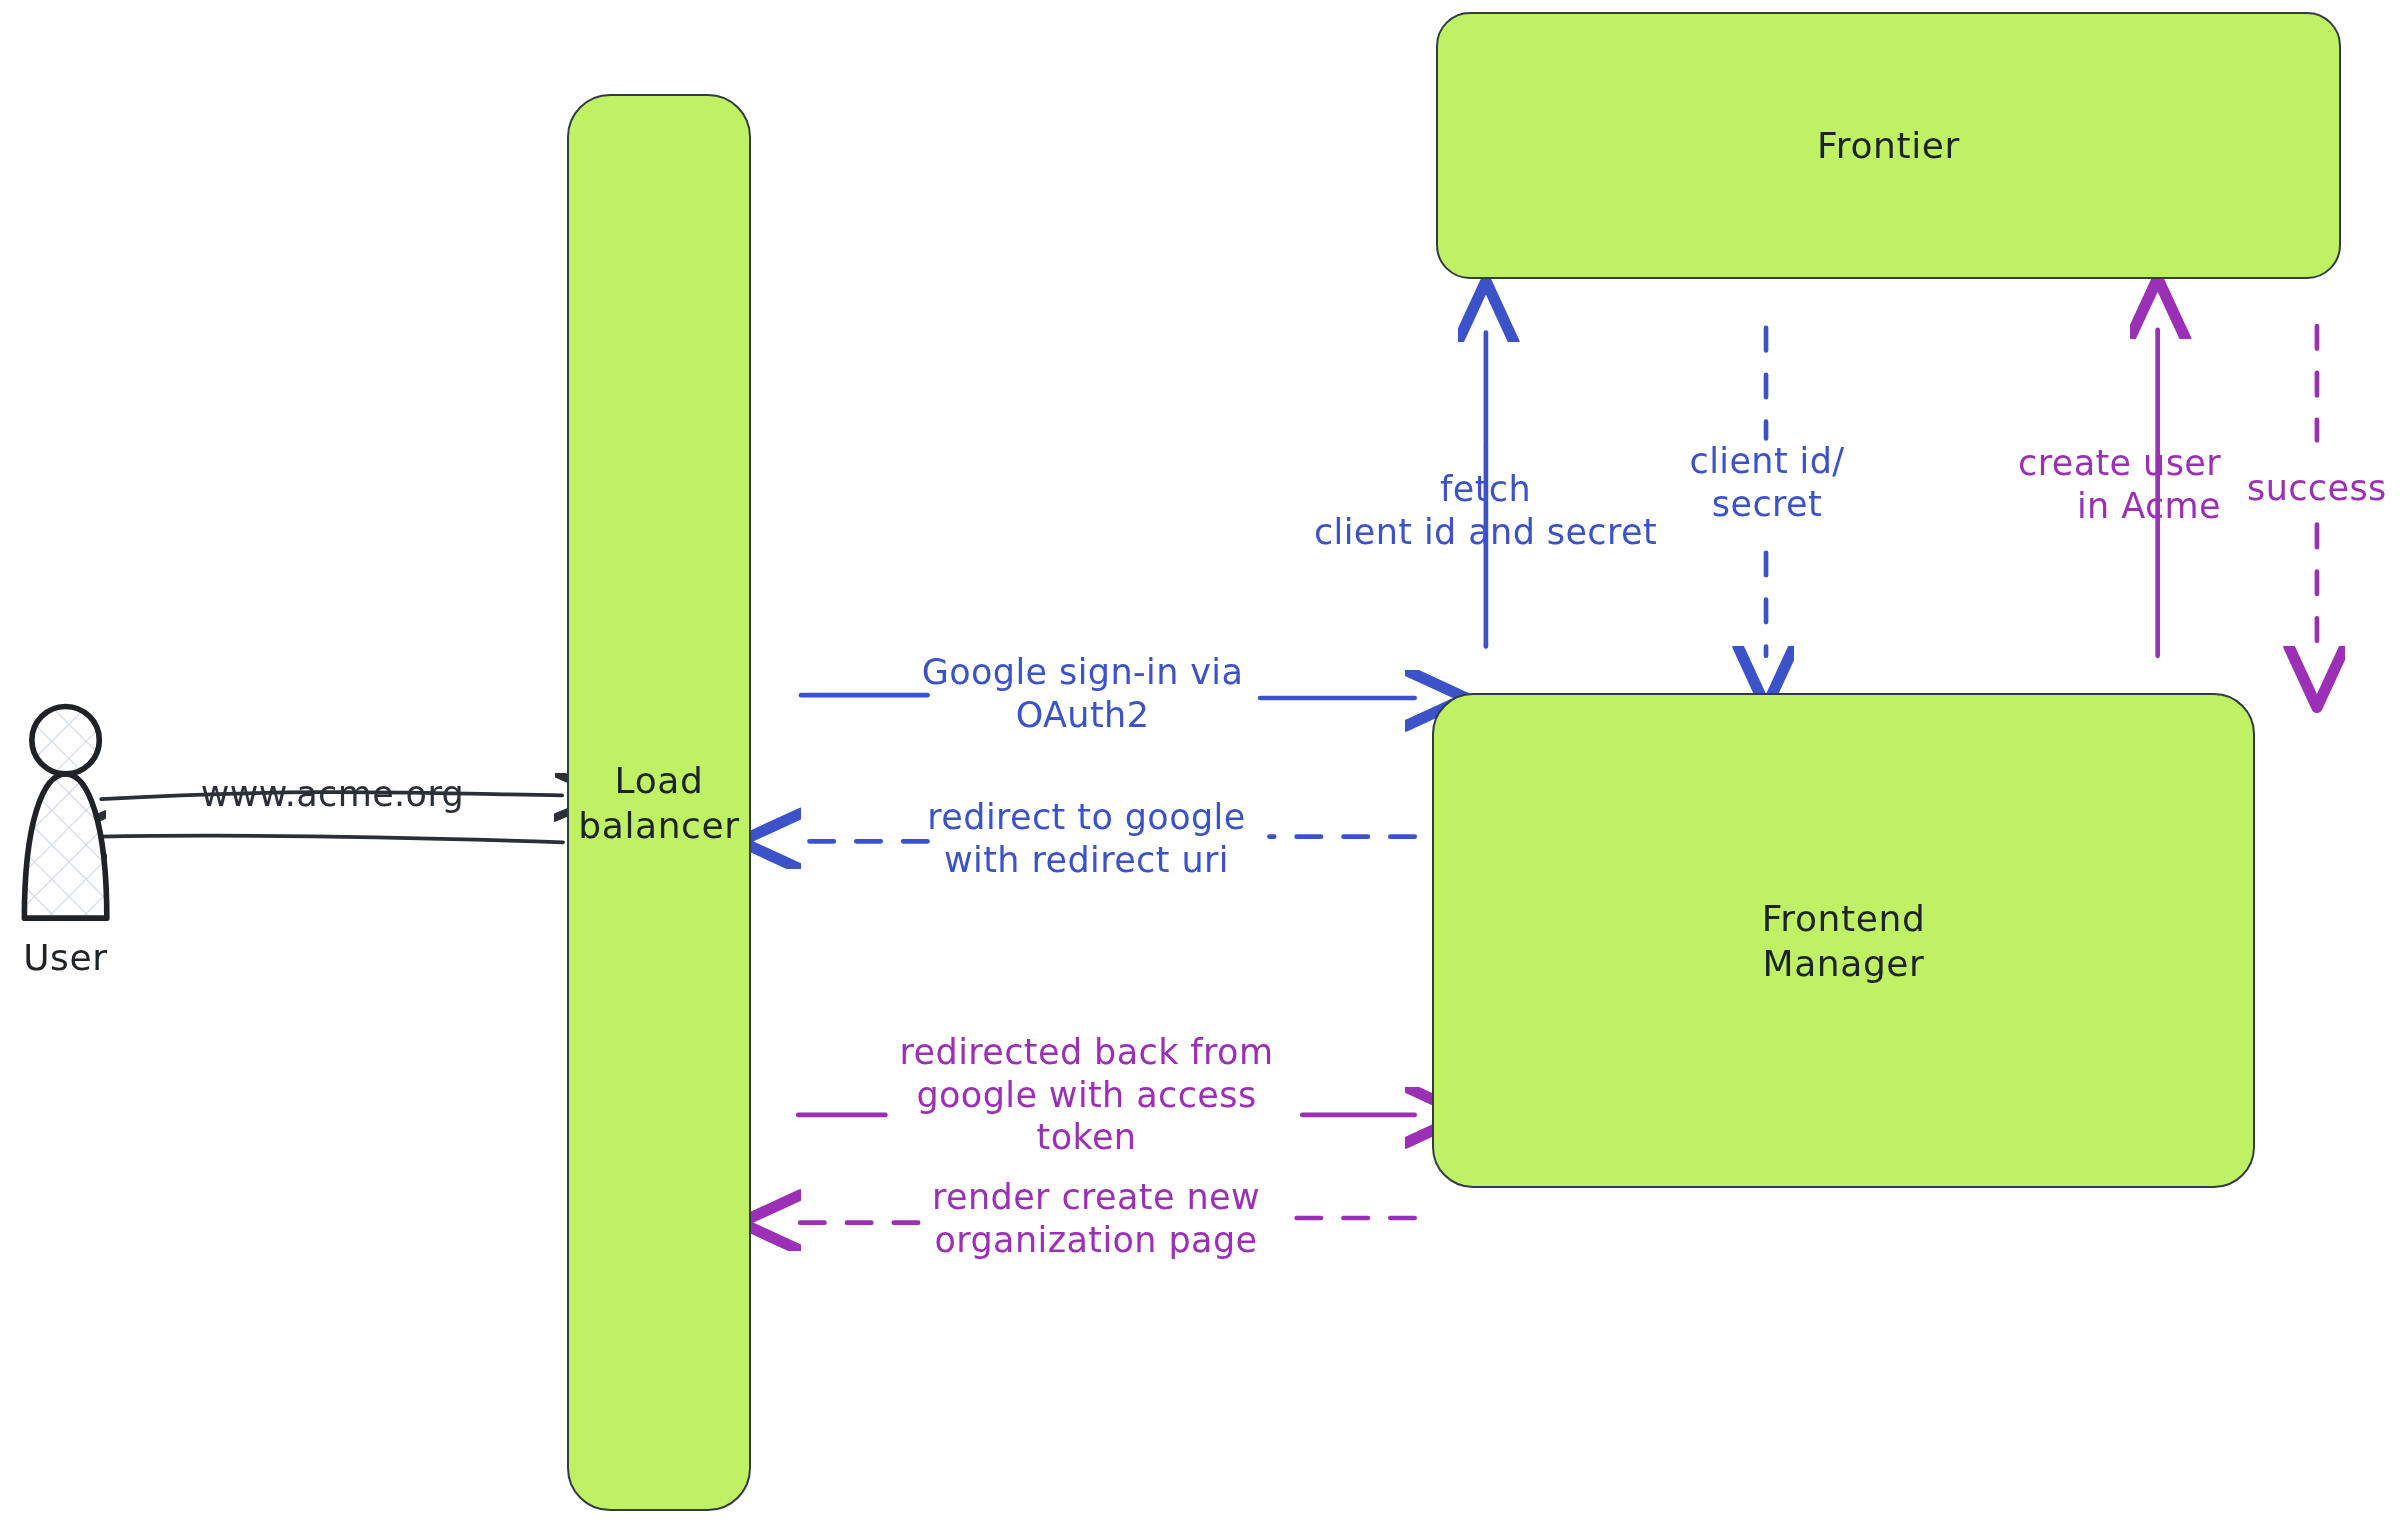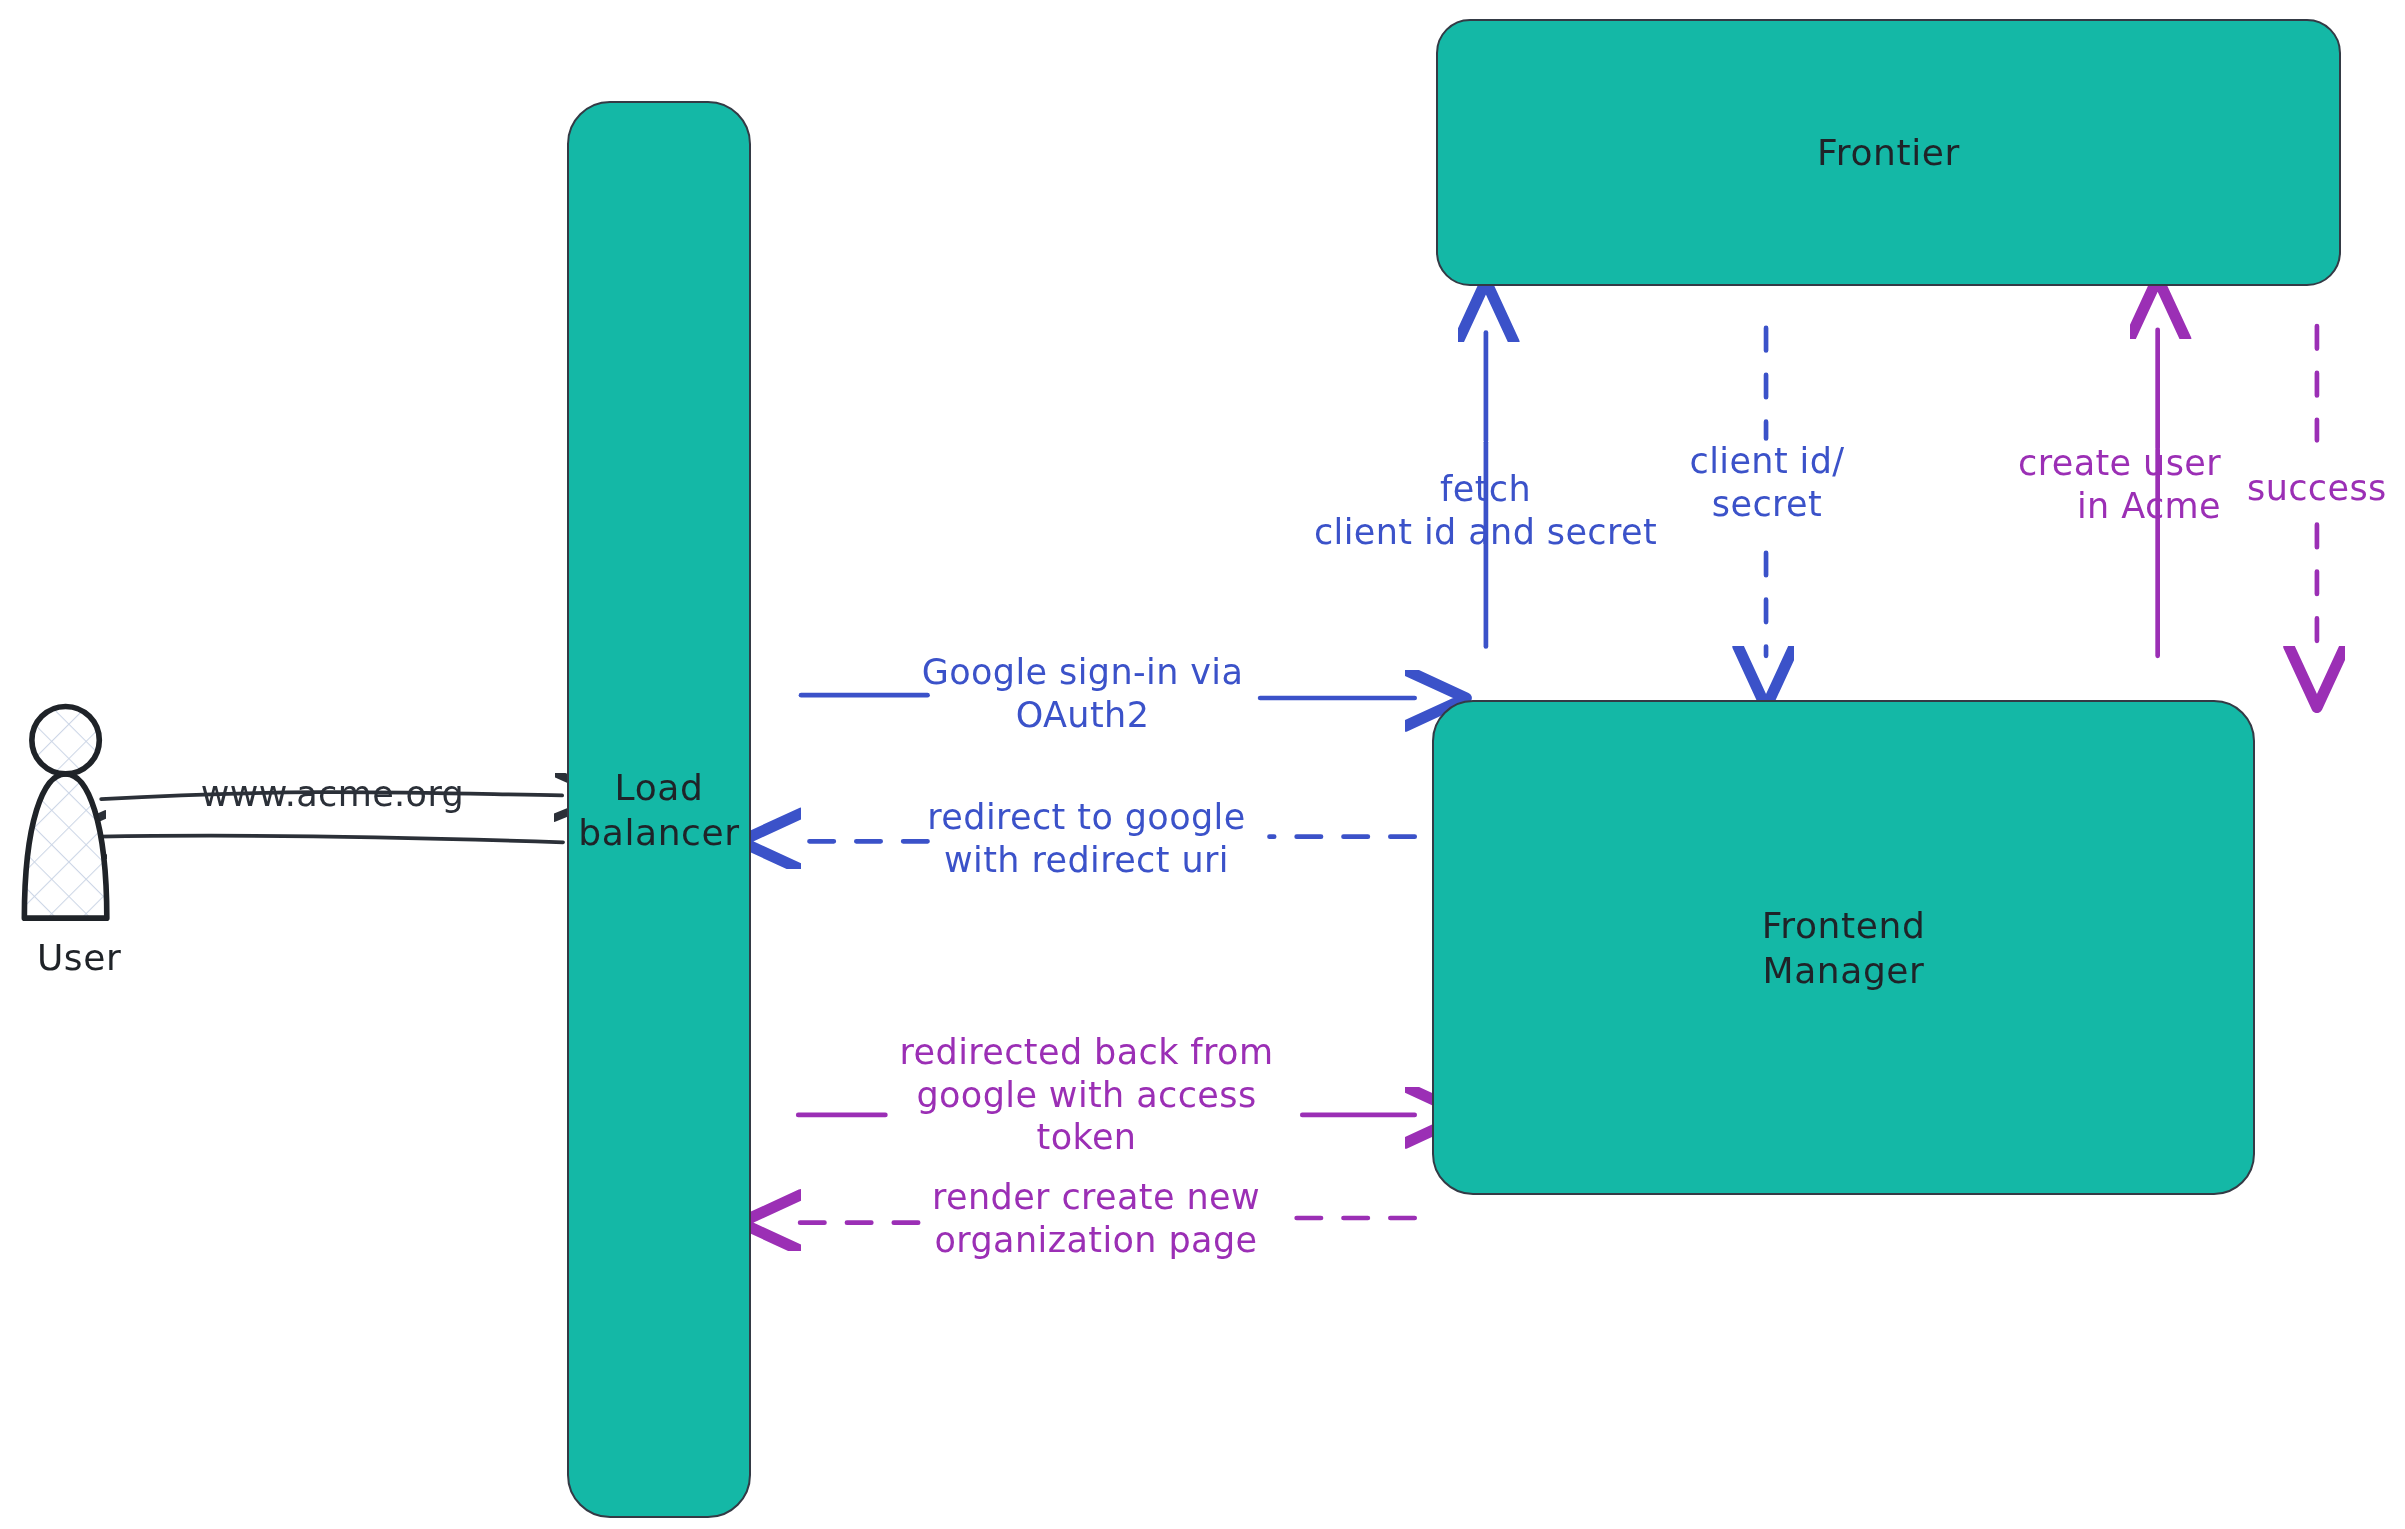--- a/index.html
+++ b/index.html
@@ -4,24 +4,24 @@
 <style>
   html,body{margin:0;padding:0;background:#ffffff;}
   body{
     font-family:"DejaVu Sans","Liberation Sans",sans-serif;
     width:2405px;height:1530px;overflow:hidden;position:relative;
   }
   #stage{position:absolute;left:0;top:0;width:2405px;height:1530px;}
   svg.layer{position:absolute;left:0;top:0;width:2405px;height:1530px;overflow:visible;}
   .nodebox{
     position:absolute;
-    background:#14b8a6;
+    background:#bef264;
     border:2.8px solid #343a45;
     box-sizing:border-box;
-    display:flex;align-items:center;justify-content:center;margin-top:7px;
+    display:flex;align-items:center;justify-content:center;
   }
   .nodelabel{
     color:#1f2328;
     font-size:36px;
     line-height:1.25;
     text-align:center;
     letter-spacing:0.6px;
     white-space:pre-line;
     font-family:"DejaVu Sans","Liberation Sans",sans-serif;
   }
@@ -33,21 +33,21 @@
     letter-spacing:0.4px;
     white-space:pre-line;
     font-family:"DejaVu Sans","Liberation Sans",sans-serif;
     pointer-events:none;
   }
   .blue{color:#3b52c9;}
   .purple{color:#9b2fb5;}
   .dark{color:#2b3038;}
   .actor-label{
     position:absolute;
-    color:#1f2328;font-size:36px;letter-spacing:0.6px;text-align:right;
+    color:#1f2328;font-size:36px;letter-spacing:0.6px;text-align:center;
   }
 </style>
 </head>
 <body>
 
 <div id="stage">
 
   <svg class="layer" viewBox="0 0 2567 1633">
     <defs>
       <marker id="arrow-dark" markerWidth="18" markerHeight="18" refX="2" refY="6" orient="auto">

